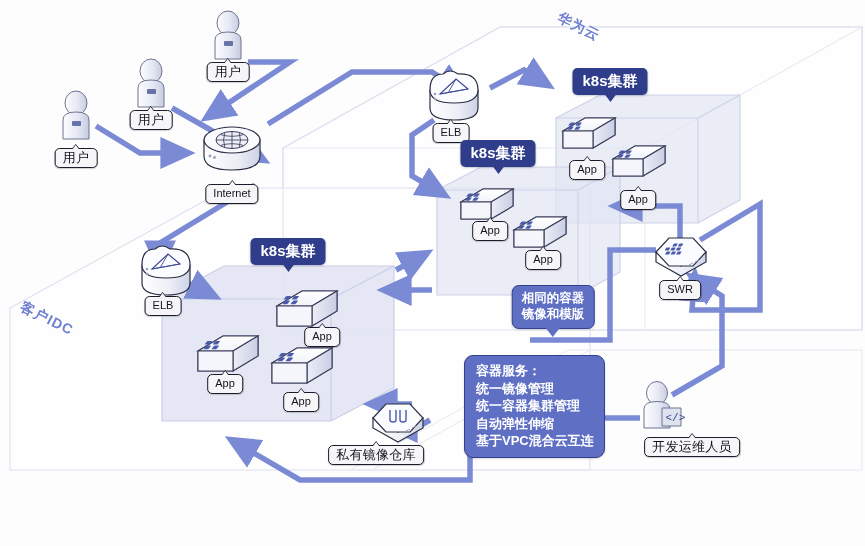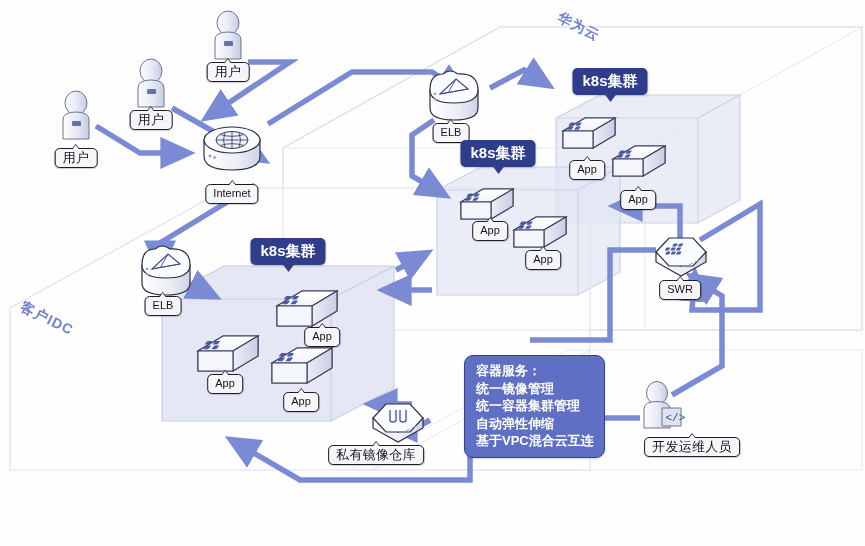--- a/index.html
+++ b/index.html
@@ -446,20 +446,25 @@
     <span>k8s集群</span><span class="dtip"></span>
   </div>
   <div class="badge" style="left:498px;top:140px;">
     <span>k8s集群</span><span class="dtip"></span>
   </div>
   <div class="badge" style="left:288px;top:238px;">
     <span>k8s集群</span><span class="dtip"></span>
   </div>
 
 
+  <div class="info center" style="left:553px;top:285px;">
+    <span class="ln">相同的容器</span>
+    <span class="ln">镜像和模版</span>
+    <span class="dtip"></span>
+  </div>
 
   <div class="info multiline" style="left:464px;top:355px;">
     <span class="ln">容器服务：</span>
     <span class="ln">统一镜像管理</span>
     <span class="ln">统一容器集群管理</span>
     <span class="ln">自动弹性伸缩</span>
     <span class="ln">基于VPC混合云互连</span>
   </div>
 
 </div>

